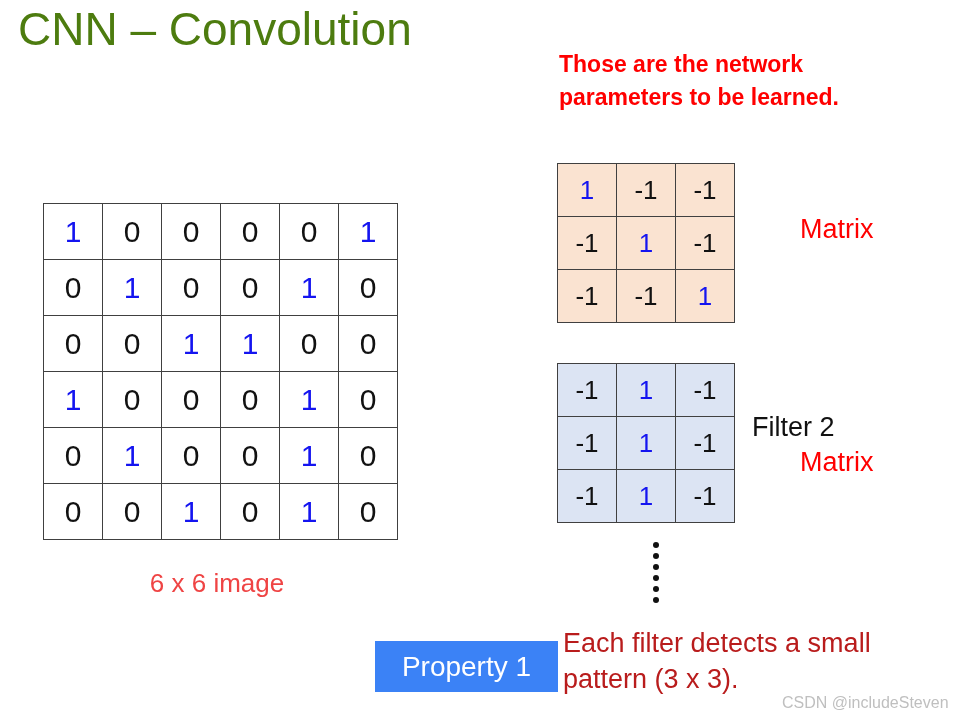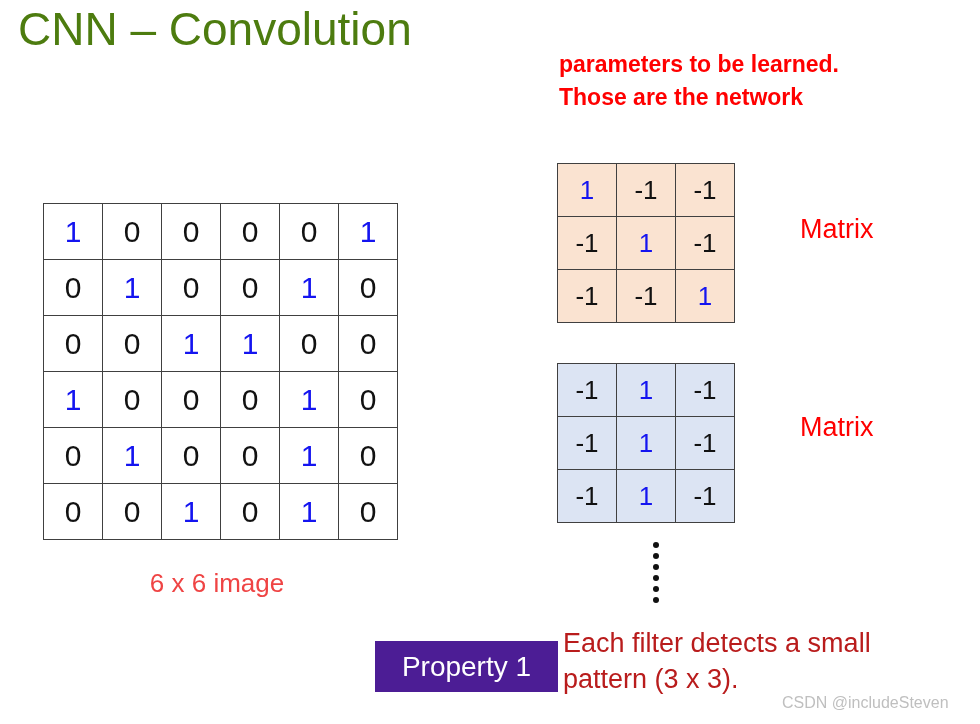--- a/index.html
+++ b/index.html
@@ -137,21 +137,21 @@
     background: #111111;
   }
 
   
   .property-badge {
     position: absolute;
     left: 375px;
     top: 641px;
     width: 183px;
     height: 51px;
-    background: #4c1d95;
+    background: #3b82f6;
     color: #ffffff;
     font-size: 28px;
     display: flex;
     align-items: center;
     justify-content: center;
     box-sizing: border-box;
   }
   .property-text {
     position: absolute;
     left: 563px;
@@ -171,22 +171,22 @@
     color: #BFBFBF;
     white-space: nowrap;
   }
 </style>
 </head>
 <body>
 
 <div class="slide-title">CNN – Convolution</div>
 
 <div class="red-note">
+  <div>Those are the network</div>
   <div>parameters to be learned.</div>
-  <div>Those are the network</div>
 </div>
 
 <table class="matrix" id="image-matrix">
   <tbody>
       <tr>
         <td class="v-one">1</td>
         <td class="v-other">0</td>
         <td class="v-other">0</td>
         <td class="v-other">0</td>
         <td class="v-other">0</td>
@@ -273,20 +273,21 @@
         <td class="v-other">-1</td>
       </tr>
       <tr>
         <td class="v-other">-1</td>
         <td class="v-one">1</td>
         <td class="v-other">-1</td>
       </tr>
     </tbody>
 </table>
 <div class="filter-label" id="filter2-label">
+  <div class="name">Filter 2</div>
   <div class="kind">Matrix</div>
 </div>
 
 <div class="vdots" id="more-filters-dots">
     <i></i>
     <i></i>
     <i></i>
     <i></i>
     <i></i>
     <i></i>

